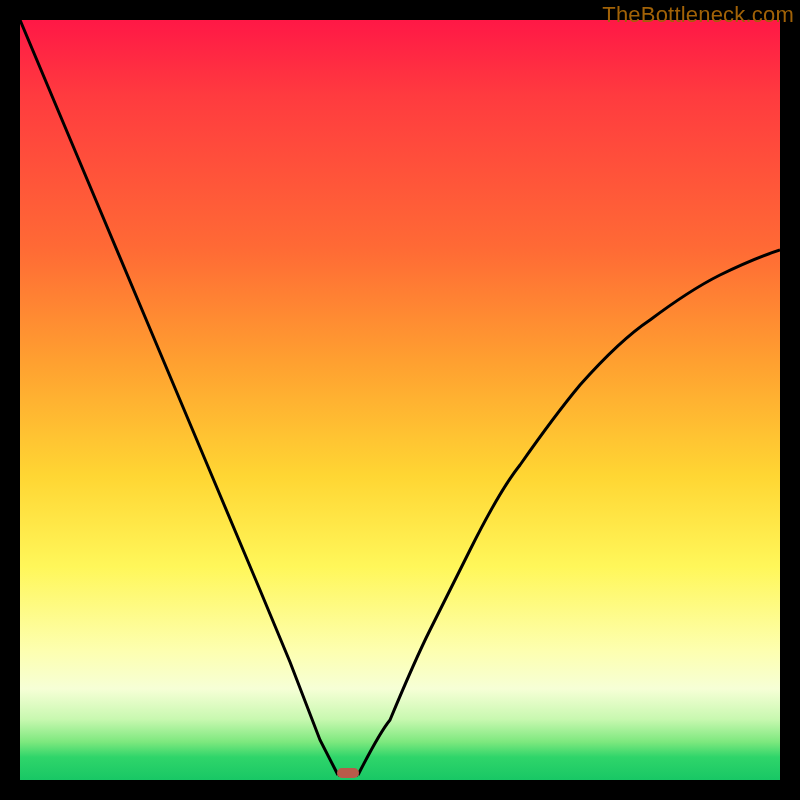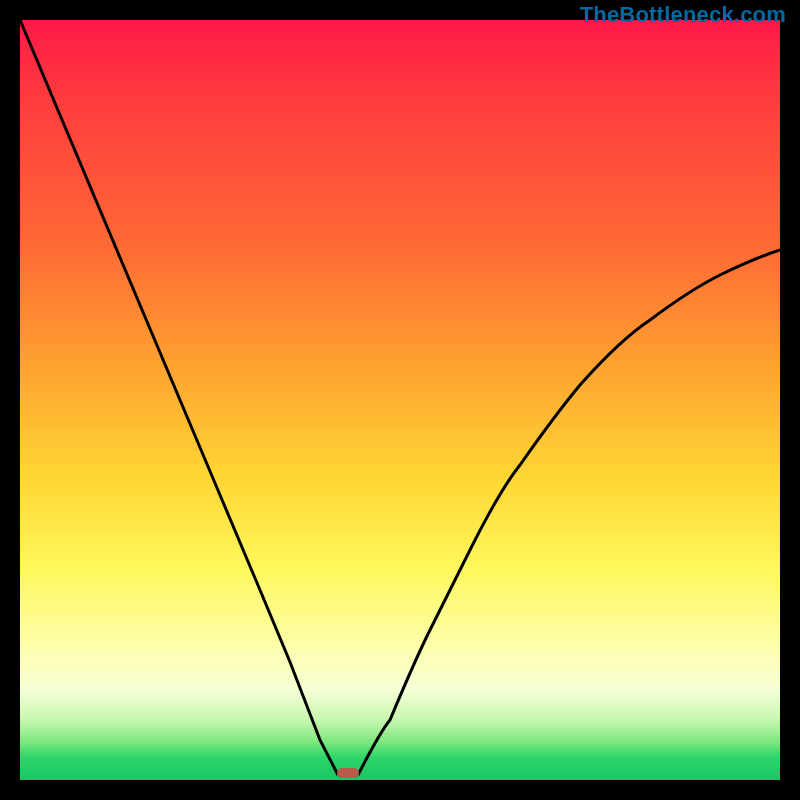--- a/index.html
+++ b/index.html
@@ -53,25 +53,25 @@
   .v-marker {
     position: absolute;
     width: 22px;
     height: 10px;
     background: #b85a4a;
     border-radius: 5px;
   }
   .watermark {
     position: absolute;
     top: 2px;
-    right: 14px;
-    color: #0369a1;
+    right: 6px;
+    color: #a16207;
     font-size: 22px;
     letter-spacing: 0.2px;
-    font-weight: 700;
+    font-weight: 400;
     user-select: none;
   }
 </style>
 </head>
 <body>
 
 <div class="frame">
   <div class="gradient"></div>
 
   <svg class="curve" viewBox="0 0 760 760" preserveAspectRatio="none">

